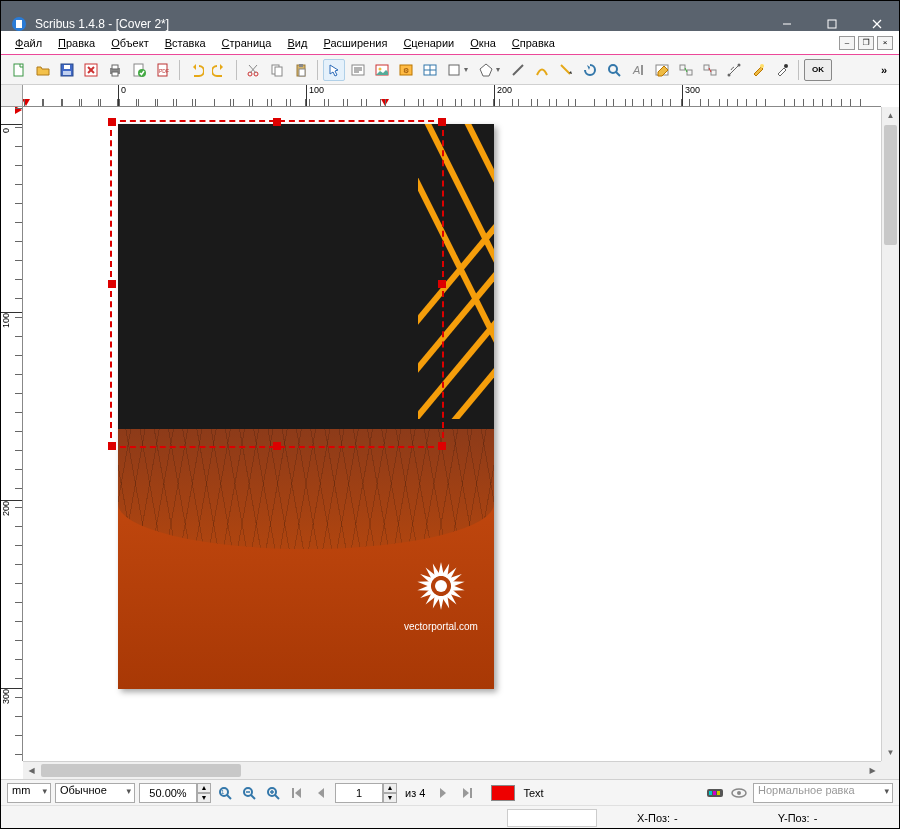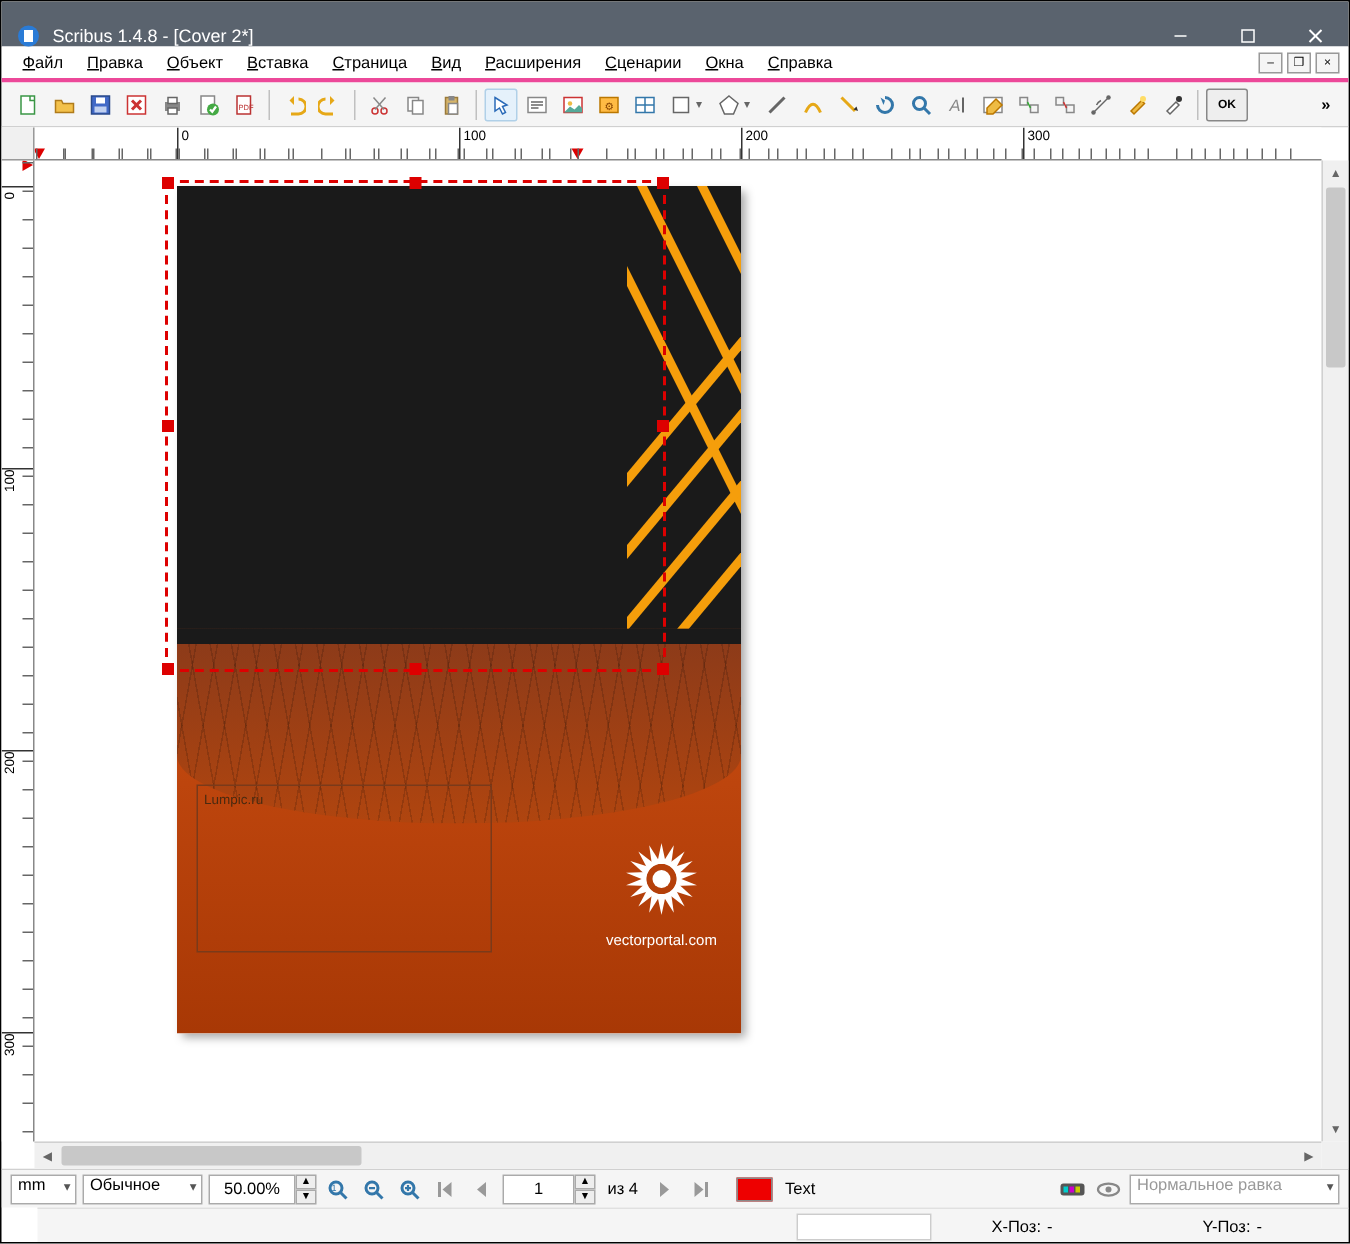--- a/index.html
+++ b/index.html
@@ -3,21 +3,21 @@
 <meta charset="utf-8">
 <style>
 * { box-sizing: border-box; margin: 0; padding: 0; }
 body { font-family: "Segoe UI", Tahoma, sans-serif; font-size: 11px; background: #fff; width: 900px; height: 829px; overflow: hidden; border: 1px solid #000; }
 .titlebar { background: #5a636e; height: 30px; display: flex; align-items: center; padding: 16px 0 0 10px; color: #fff; }
 .titlebar .app-icon { width: 16px; height: 16px; margin-right: 8px; }
 .titlebar .title { flex: 1; font-size: 12px; }
 .win-btns { display: flex; }
 .win-btn { width: 45px; height: 30px; display: flex; align-items: center; justify-content: center; cursor: pointer; }
 
-.menubar { background: #fff; height: 24px; display: flex; align-items: center; padding: 0 6px; border-bottom: 3px solid #ec4899; }
+.menubar { background: #fff; height: 24px; display: flex; align-items: center; padding: 0 6px; border-bottom: 1px solid #ec4899; }
 .menubar .item { padding: 3px 8px; cursor: pointer; }
 .menubar .item .u { text-decoration: underline; }
 .menubar .spacer { flex: 1; }
 .mdi-btns { display: flex; gap: 3px; }
 .mdi-btn { width: 16px; height: 14px; border: 1px solid #999; background: #f5f5f5; font-size: 8px; display: flex; align-items: center; justify-content: center; cursor: pointer; }
 
 .toolbar { background: #f5f5f5; height: 30px; display: flex; align-items: center; padding: 0 6px; gap: 0; border-bottom: 1px solid #d0d0d0; }
 .tb-btn { width: 22px; height: 22px; display: flex; align-items: center; justify-content: center; cursor: pointer; border: 1px solid transparent; border-radius: 2px; margin: 0 1px; }
 .tb-sep { width: 1px; height: 20px; background: #c0c0c0; margin: 0 4px; }
 .tb-dd { width: 8px; font-size: 8px; color: #666; cursor: pointer; margin-left: -2px; margin-right: 2px; }
@@ -69,21 +69,21 @@
 .sb-select::after { content: "▾"; position: absolute; right: 3px; top: 2px; font-size: 9px; color: #555; }
 .sb-input { height: 20px; border: 1px solid #aaa; background: #fff; font-size: 11px; padding: 0 4px; text-align: center; }
 .sb-spin { display: flex; flex-direction: column; }
 .sb-spin .sp { width: 14px; height: 10px; border: 1px solid #aaa; background: #eee; font-size: 7px; display:flex; align-items:center; justify-content:center; cursor:pointer; }
 .sb-btn { width: 20px; height: 20px; display: flex; align-items:center; justify-content:center; cursor:pointer; border: 1px solid transparent; border-radius:2px; }
 .sb-swatch { width: 24px; height: 16px; background: #ee0000; border: 1px solid #888; }
 .sb-text { font-size: 11px; padding: 0 4px; }
 .sb-gap { flex: 1; }
 .sb-disabled { color: #999; }
 
-.statusbar2 { height: 24px; background: #f5f5f5; border-top: 1px solid #e0e0e0; display: flex; align-items: center; padding: 0 6px; margin-left: 24px; }
+.statusbar2 { height: 24px; background: #f5f5f5; border-top: 1px solid #e0e0e0; display: flex; align-items: center; padding: 0 6px; }
 .sb2-seg { padding: 0 10px; font-size: 11px; display:flex; gap:4px; }
 .sb2-box { width: 90px; height: 18px; border: 1px solid #ccc; background: #fff; margin-right: 30px; }
 
 .ygg-badge { position:absolute; left:6px; top:6px; display:flex; align-items:center; gap:4px; color:#111; font-weight:bold; font-size:13px; font-family: Impact, sans-serif; letter-spacing:.5px; }
 .ygg-badge .circ { width:18px; height:18px; border-radius:50%; background: radial-gradient(circle,#3a6 30%,#063 70%); border:1px solid #020; }
 </style>
 </head>
 <body>
 
 <div class="titlebar">
@@ -515,21 +515,20 @@
                   <path transform="rotate(260)" d="M0 -24 l3 14 l-6 0 z"></path>
                   <path transform="rotate(280)" d="M0 -24 l3 14 l-6 0 z"></path>
                   <path transform="rotate(300)" d="M0 -24 l3 14 l-6 0 z"></path>
                   <path transform="rotate(320)" d="M0 -24 l3 14 l-6 0 z"></path>
                   <path transform="rotate(340)" d="M0 -24 l3 14 l-6 0 z"></path>
             </g>
               </g>
           </svg>
           <div>vectorportal.com</div>
         </div>
-        <div class="textbox"><span>Lumpic.ru</span></div>
       </div>
       <div class="img-selection">
         <div class="handle h-nw"></div>
         <div class="handle h-n"></div>
         <div class="handle h-ne"></div>
         <div class="handle h-w"></div>
         <div class="handle h-e"></div>
         <div class="handle h-sw"></div>
         <div class="handle h-s"></div>
         <div class="handle h-se"></div>

